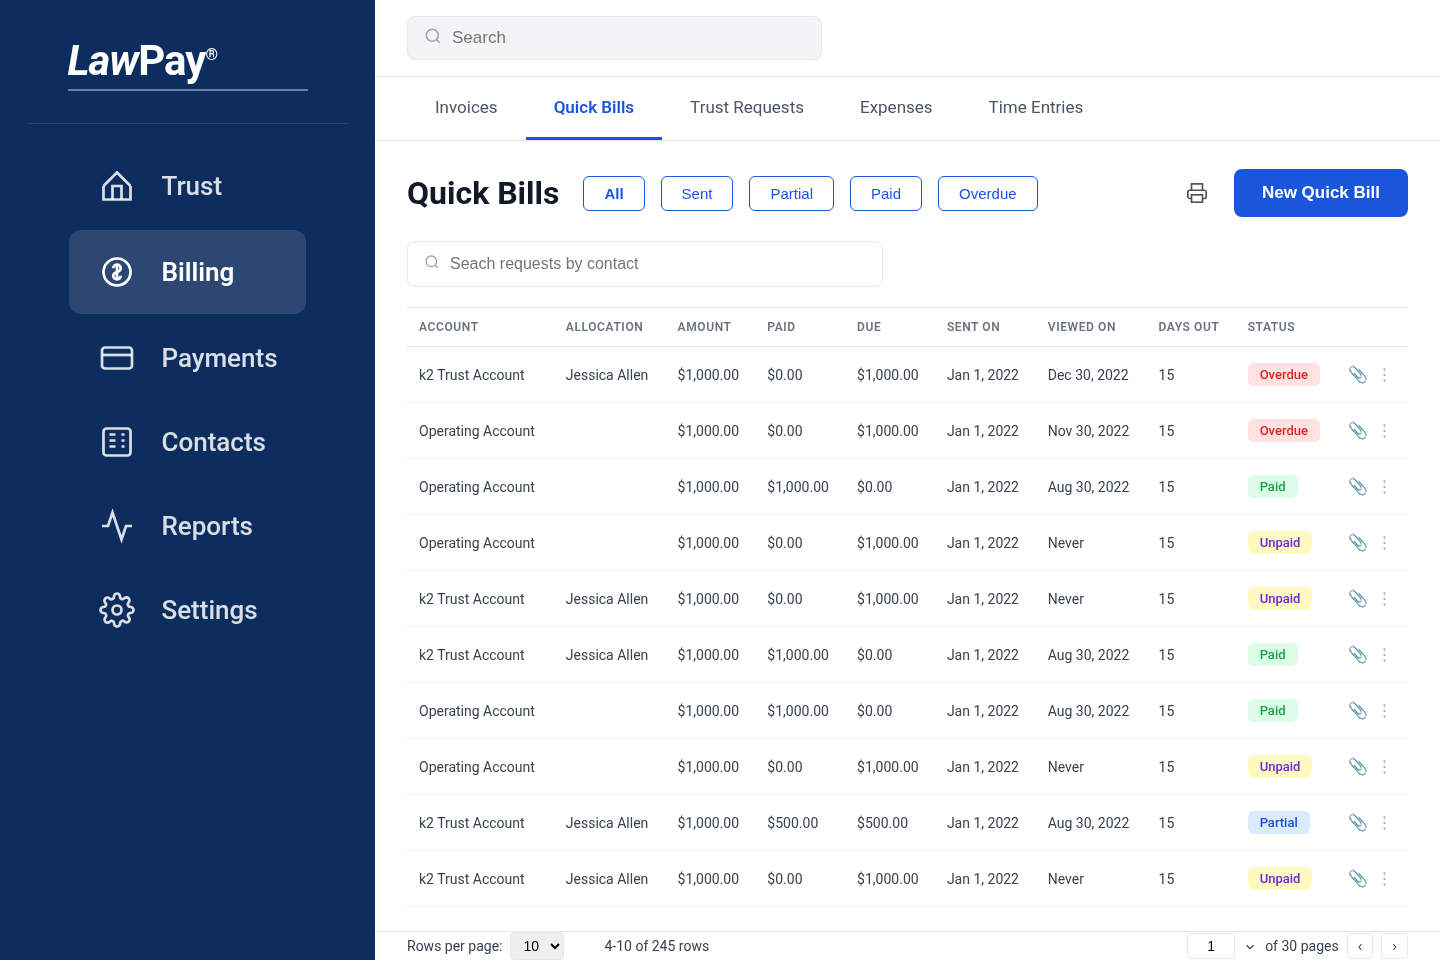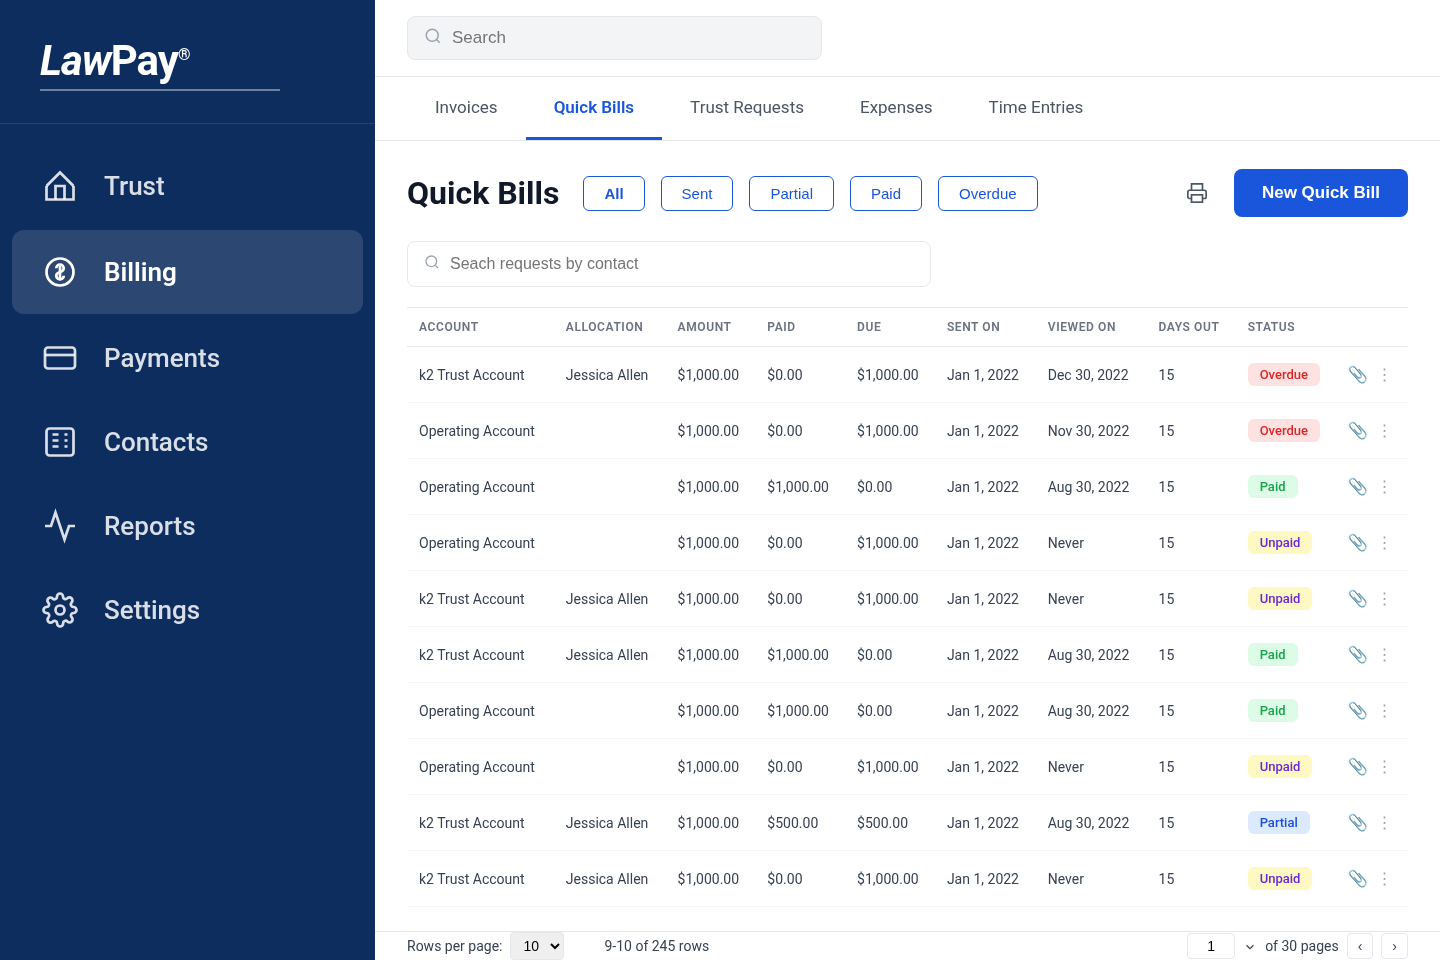--- a/index.html
+++ b/index.html
@@ -8,20 +8,21 @@
     
     #sidebar {
       width: 375px;
       min-width: 375px;
       background: #0d2d5e;
       color: white;
       display: flex;
       flex-direction: column;
       padding: 0;
       height: 100%;
+      align-items: center;
     }
     #sidebar .logo-area {
       padding: 36px 40px 32px;
       border-bottom: 1px solid rgba(255,255,255,0.1);
     }
     .logo-text {
       font-size: 42px;
       font-weight: 700;
       color: white;
       letter-spacing: -1px;
@@ -166,21 +167,21 @@
 
     
     .content-search {
       display: flex;
       align-items: center;
       gap: 10px;
       border: 1.5px solid #e5e7eb;
       border-radius: 8px;
       padding: 12px 16px;
       margin-bottom: 20px;
-      width: 524px;
+      width: 476px;
       background: white;
     }
     .content-search input {
       border: none;
       outline: none;
       font-size: 16px;
       color: #6b7280;
       width: 100%;
     }
 
@@ -578,21 +579,21 @@
 
   <div class="table-footer">
     <div class="rows-per-page">
       <span>Rows per page:</span>
       <select class="rows-select">
         <option>10</option>
         <option>25</option>
         <option>50</option>
       </select>
     </div>
-    <span class="rows-info">9-10 of 245 rows</span>
+    <span class="rows-info">4-10 of 245 rows</span>
     <div class="pagination">
       <input type="text" class="page-input" value="1" style="">
       <span>
         <svg width="14" height="14" viewBox="0 0 24 24" fill="none" stroke="#374151" stroke-width="2" style="display:inline-block;vertical-align:middle;">
             <polyline points="6 9 12 15 18 9"></polyline>
           </svg>
       </span>
       <span>of 30 pages</span>
       <button class="page-nav-btn">‹</button>
       <button class="page-nav-btn">›</button>

